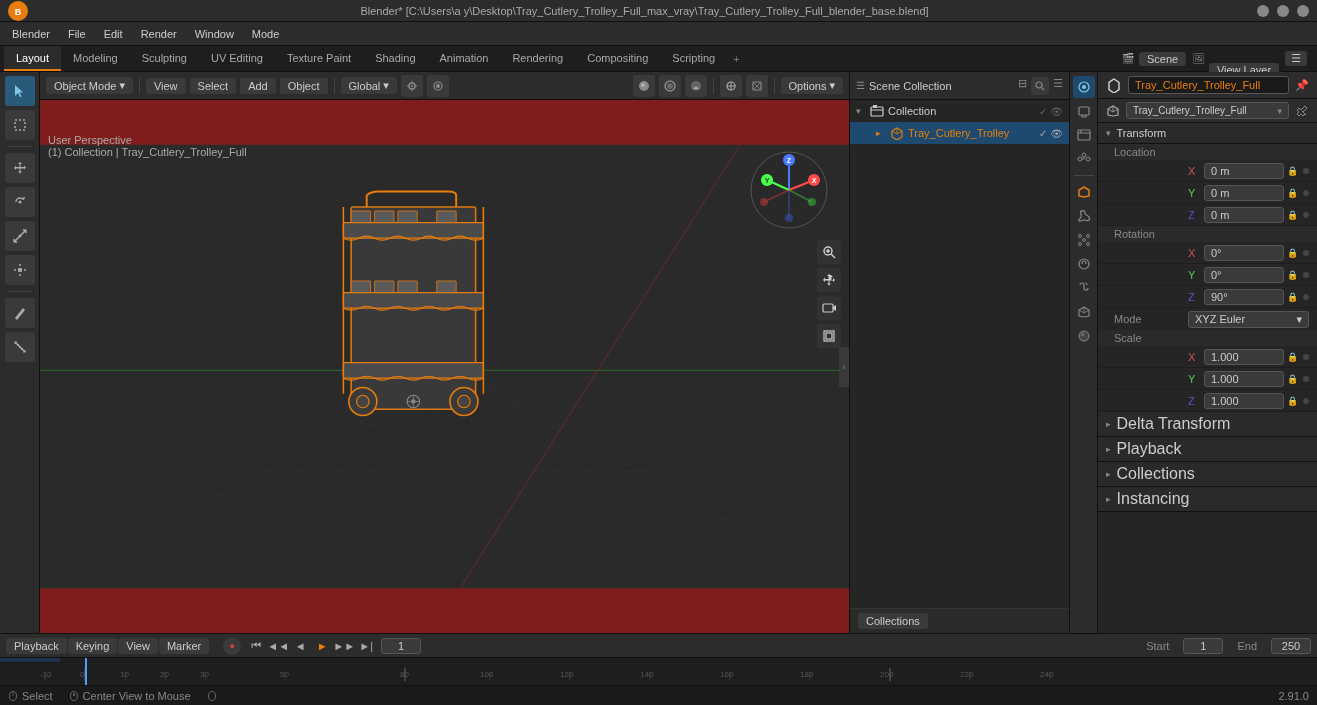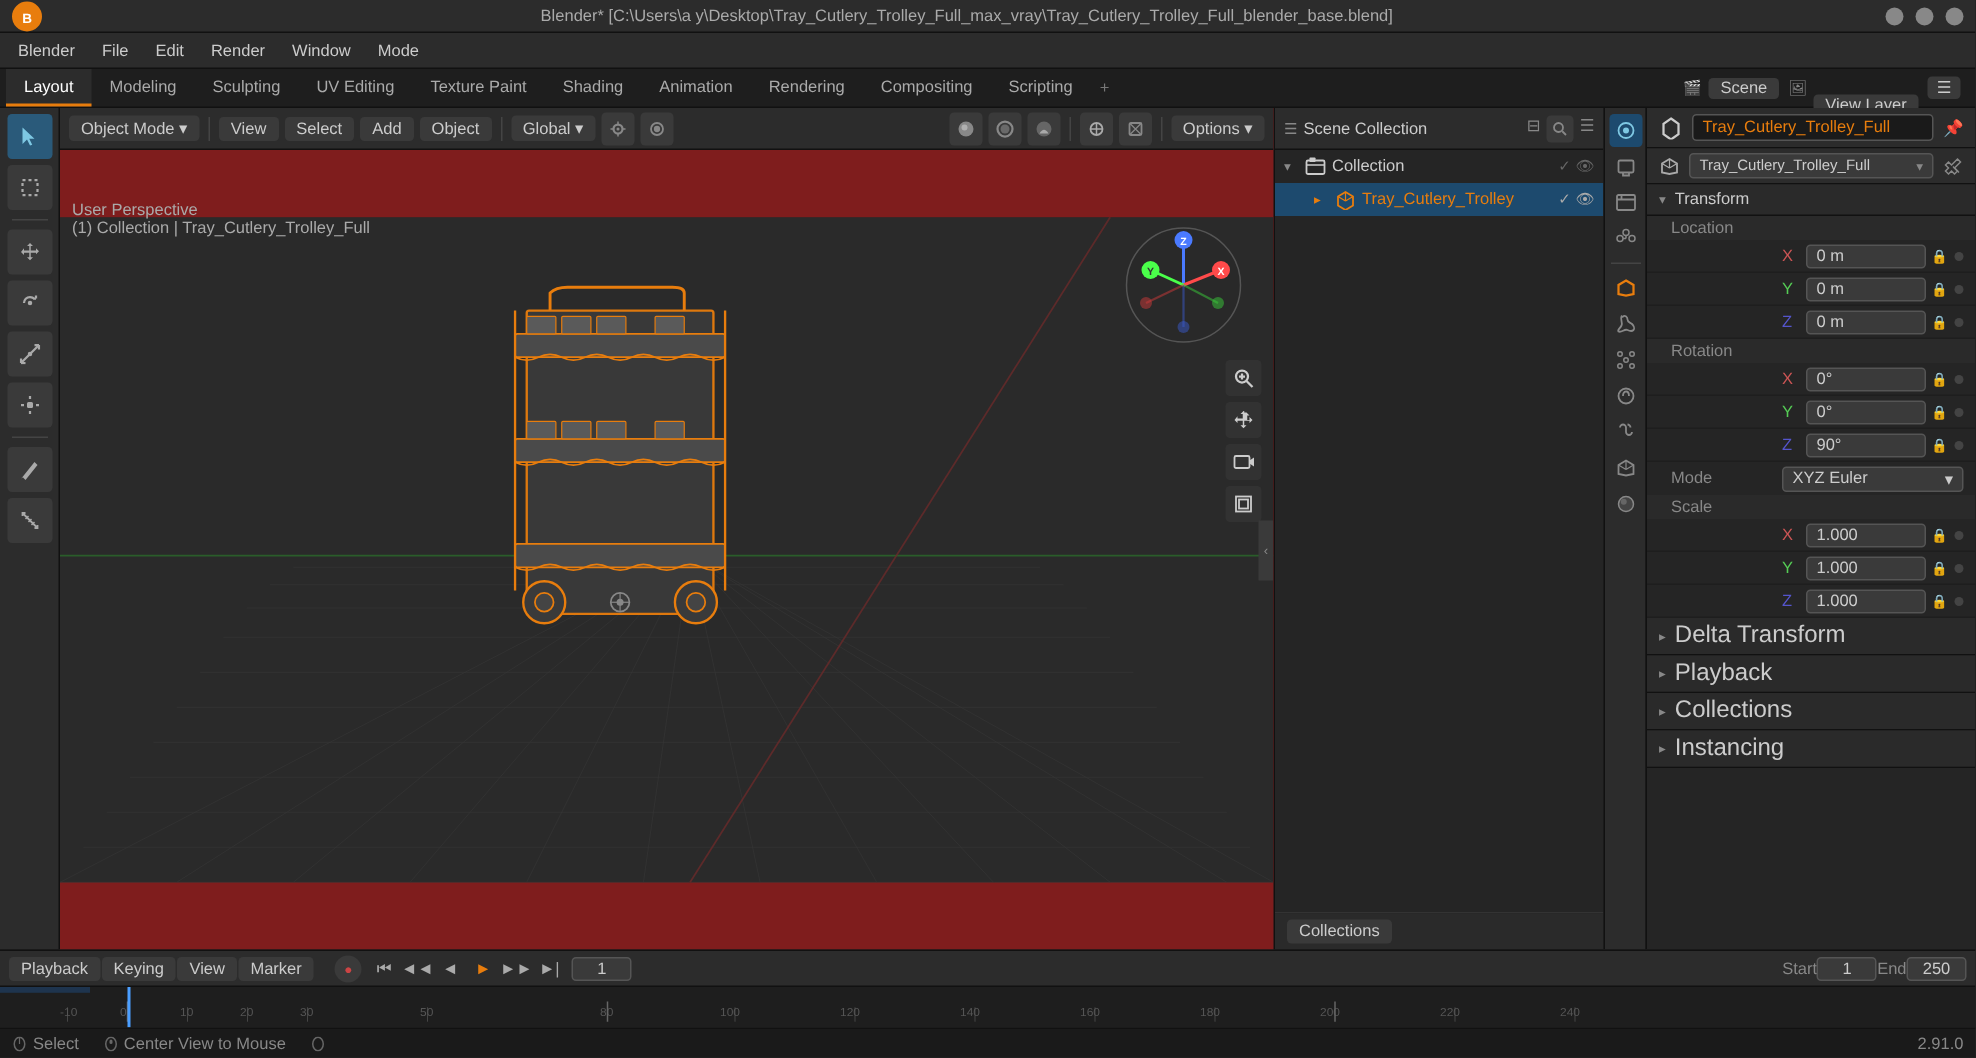--- a/index.html
+++ b/index.html
@@ -1098,21 +1098,21 @@
       <div id="timeline-controls">
         <div class="tl-btn">⏮</div>
         <div class="tl-btn">◄◄</div>
         <div class="tl-btn">◄</div>
         <div class="tl-btn" style="color:#e87d0d;">►</div>
         <div class="tl-btn">►►</div>
         <div class="tl-btn">►|</div>
       </div>
 
       <input class="tl-field" type="text" value="1" style="">
-      <div style="margin-left:auto;display:flex;align-items:center;gap:0;">
+      <div style="margin-left:auto;display:flex;align-items:center;gap:14px;">
         <span class="tl-label">Start</span>
         <input class="tl-field" type="text" value="1" style="">
         <span class="tl-label">End</span>
         <input class="tl-field" type="text" value="250" style="">
       </div>
     </div>
 
     <div id="timeline-bar">
       <svg width="100%" height="100%" viewBox="0 0 1317 28" preserveAspectRatio="none">
         <rect width="1317" height="28" fill="#1e1e1e"></rect>

